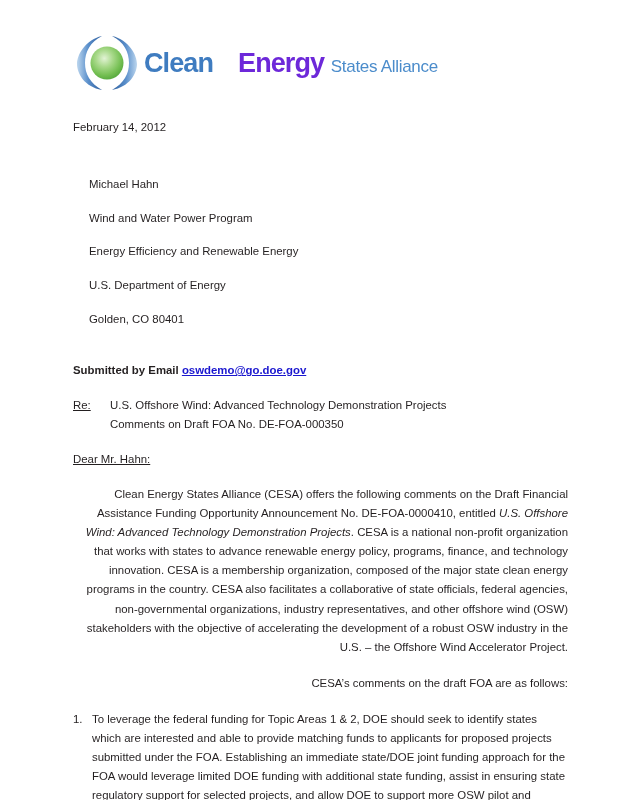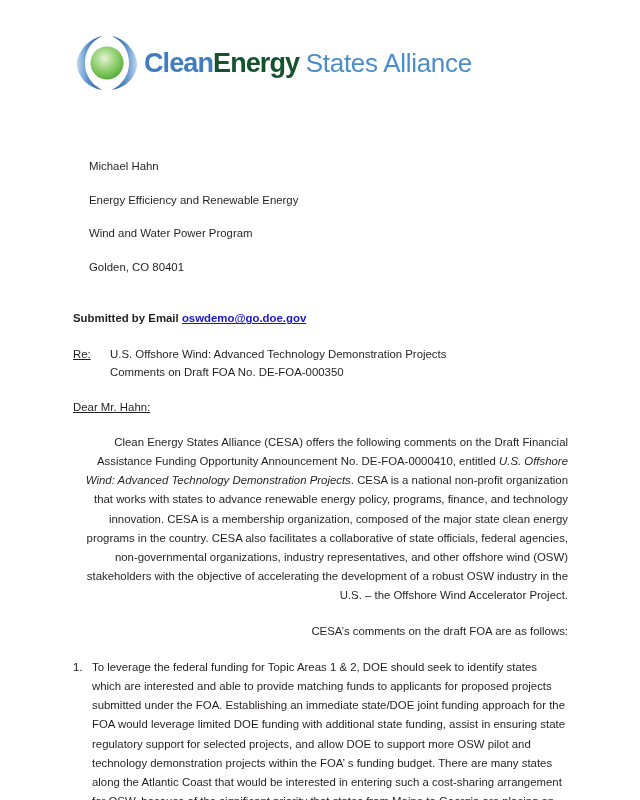--- a/index.html
+++ b/index.html
@@ -42,23 +42,23 @@
     padding-top: 2px;
   }
   .logo-line1 {
     font-size: 27px;
     font-weight: bold;
     letter-spacing: -0.9px;
     line-height: 1.02;
     white-space: nowrap;
   }
   .logo-clean { color: #3f7cc0; }
-  .logo-energy { color: #14532d; }
+  .logo-energy { color: #6d28d9; padding-left: 25px; }
   .logo-line2 {
-    font-size: 26px;
+    font-size: 17px;
     color: #4b8ccb;
     letter-spacing: -0.3px;
     line-height: 1.05;
     white-space: nowrap;
     margin-top: 1px;
   }
 
   
   .letter {
     position: absolute;
@@ -158,27 +158,29 @@
     <span class="logo-words">
       <span class="logo-line1">
         <span class="logo-clean">Clean</span><span class="logo-energy">Energy</span>
       </span>
       <span class="logo-line2">States Alliance</span>
     </span>
   </div>
 
   <div class="letter">
 
+    <p class="date">February 14, 2012</p>
 
     <div class="spacer-lg"></div>
 
     <div>
       <p class="addr-line">Michael Hahn</p>
+      <p class="addr-line">Wind and Water Power Program</p>
       <p class="addr-line">Energy Efficiency and Renewable Energy</p>
-      <p class="addr-line">Wind and Water Power Program</p>
+      <p class="addr-line">U.S. Department of Energy</p>
       <p class="addr-line">Golden, CO 80401</p>
     </div>
 
     <div class="spacer-md"></div>
 
     <p class="submitted"><span>Submitted by Email</span> <a class="email-link" href="#">oswdemo@go.doe.gov</a></p>
 
     <div class="spacer-md"></div>
 
     <div class="re-block">

